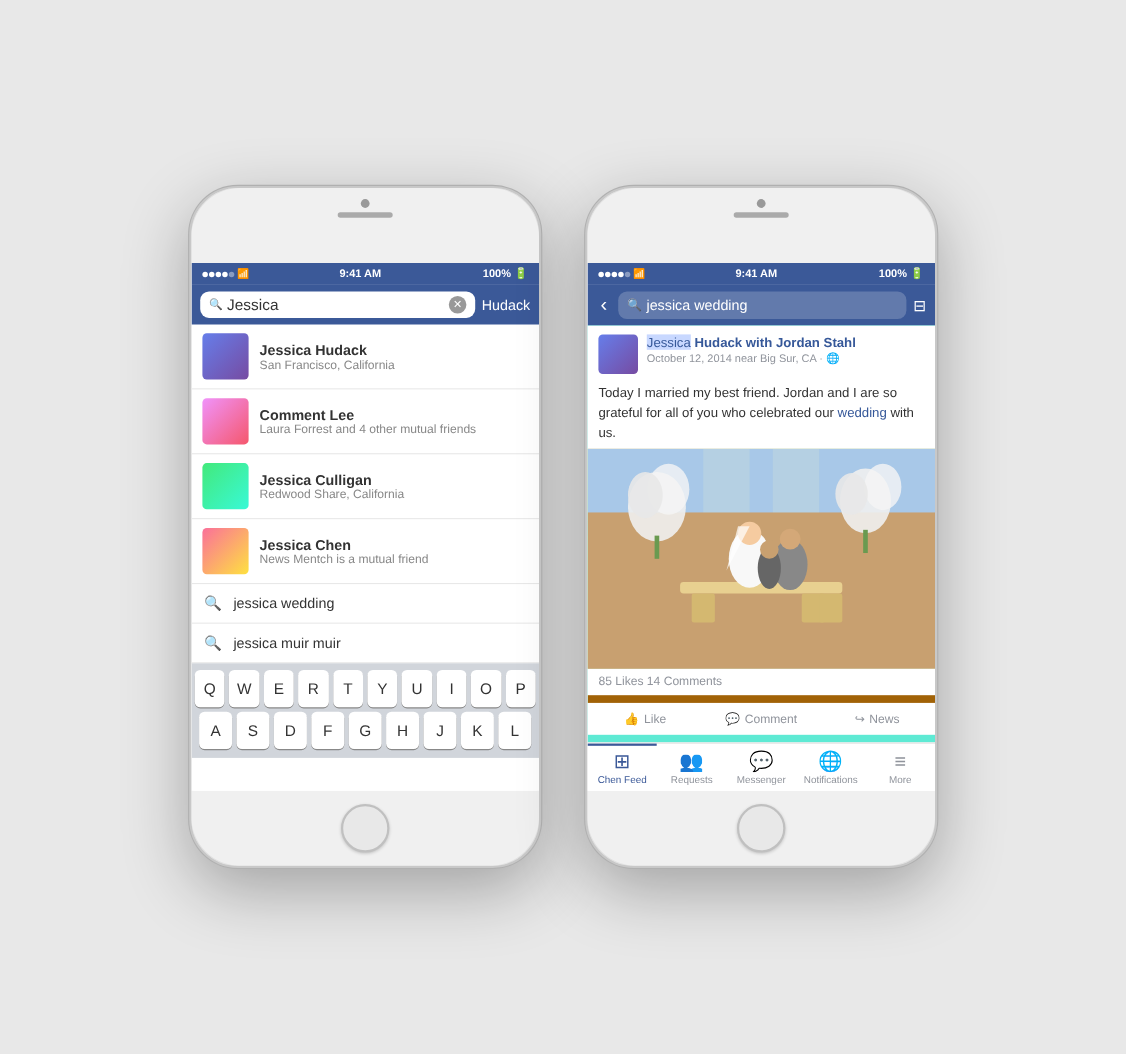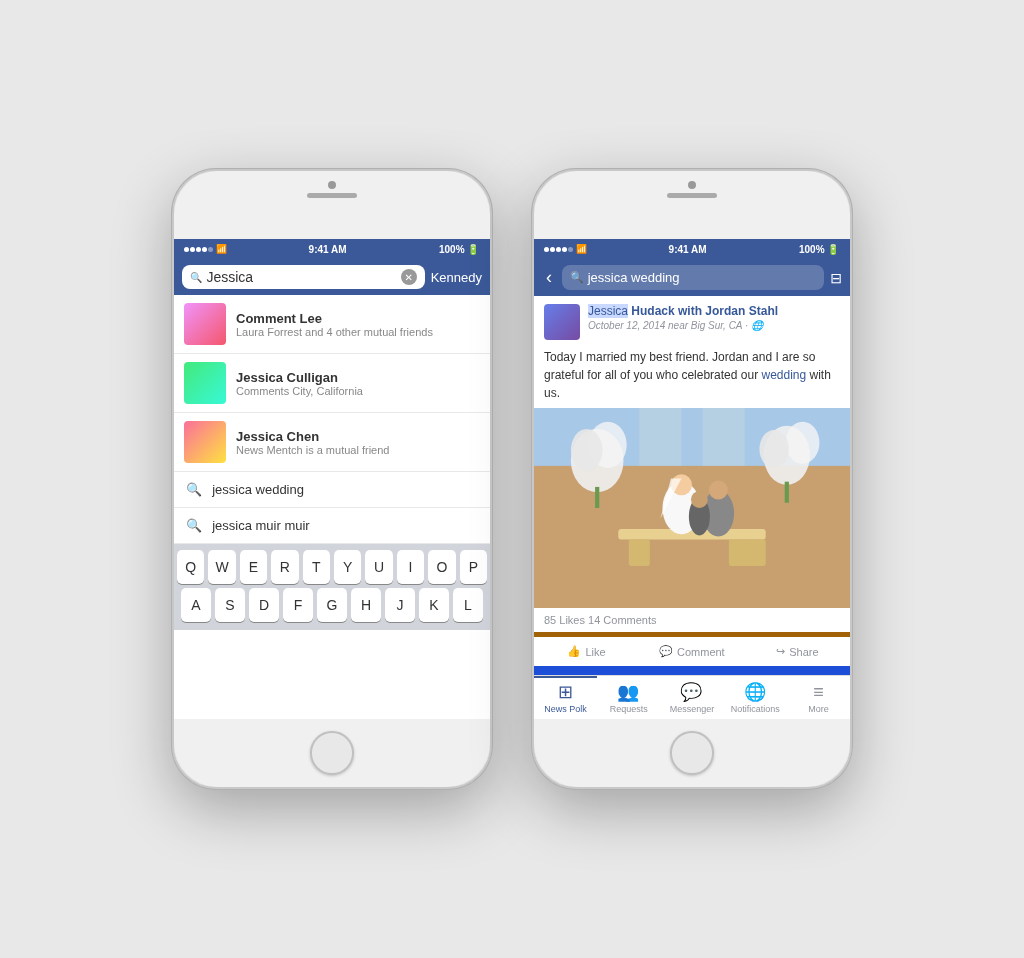--- a/index.html
+++ b/index.html
@@ -220,48 +220,48 @@
       border-radius: 8px;
       display: flex;
       align-items: center;
       padding: 5px 8px;
       gap: 4px;
     }
     .fb-search-text { font-size: 13px; color: white; flex: 1; }
     .filter-icon { color: white; font-size: 14px; }
 
     
-    .post-area { flex: 1; overflow: hidden; background: #1d4ed8; display: flex; flex-direction: column; }
+    .post-area { flex: 1; overflow: hidden; background: #5eead4; display: flex; flex-direction: column; }
     .post-card { background: white; margin-bottom: 4px; }
     .post-header { display: flex; align-items: flex-start; padding: 8px 10px 4px; gap: 8px; }
     .post-avatar {
       width: 36px;
       height: 36px;
       border-radius: 4px;
       background: #ccc;
       flex-shrink: 0;
       background: linear-gradient(135deg, #667eea, #764ba2);
     }
     .post-info { flex: 1; }
     .post-author { font-size: 12px; font-weight: 700; color: #365899; line-height: 1.3; }
     .post-author span { font-weight: 400; color: #365899; }
-    .post-meta { font-size: 10px; color: #90949c; font-style: italic; }
+    .post-meta { font-size: 10px; color: #90949c; }
     .post-body { padding: 4px 10px 6px; font-size: 12px; color: #333; line-height: 1.5; }
     .post-body a { color: #365899; text-decoration: none; }
     .post-image {
       width: 100%;
       height: 200px;
       background: linear-gradient(160deg, #c8a97e 0%, #8faf6b 30%, #b5874a 60%, #d4c09e 100%);
       position: relative;
       overflow: hidden;
       display: flex;
       align-items: center;
       justify-content: center;
     }
-    .post-stats { padding: 6px 10px; font-size: 11px; color: #90949c; border-bottom: 5px solid #a16207; }
+    .post-stats { padding: 6px 10px; font-size: 11px; color: #90949c; border-bottom: 7px solid #a16207; }
     .post-actions {
       display: flex;
       padding: 4px 0;
     }
     .post-action {
       flex: 1;
       display: flex;
       align-items: center;
       justify-content: center;
       gap: 4px;
@@ -330,36 +330,43 @@
         <span>🔋</span>
       </div>
     </div>
 
     <div class="search-bar">
       <div class="search-input-wrap">
         <span class="search-icon-small">🔍</span>
         <span class="search-text">Jessica</span>
         <div class="search-clear">✕</div>
       </div>
-      <span class="cancel-btn">Kennedy</span>
+      <span class="cancel-btn">Hudack</span>
     </div>
 
     <div class="search-results">
+      <div class="search-result-item">
+        <div class="result-avatar avatar-1"></div>
+        <div class="result-info">
+          <span class="result-name">Jessica Hudack</span>
+          <span class="result-sub">San Francisco, California</span>
+        </div>
+      </div>
       <div class="search-result-item">
         <div class="result-avatar avatar-2"></div>
         <div class="result-info">
           <span class="result-name">Comment Lee</span>
           <span class="result-sub">Laura Forrest and 4 other mutual friends</span>
         </div>
       </div>
       <div class="search-result-item">
         <div class="result-avatar avatar-4"></div>
         <div class="result-info">
           <span class="result-name">Jessica Culligan</span>
-          <span class="result-sub">Comments City, California</span>
+          <span class="result-sub">Redwood Share, California</span>
         </div>
       </div>
       <div class="search-result-item">
         <div class="result-avatar avatar-5"></div>
         <div class="result-info">
           <span class="result-name">Jessica Chen</span>
           <span class="result-sub">News Mentch is a mutual friend</span>
         </div>
       </div>
       <div class="search-suggestion">
@@ -499,31 +506,31 @@
           <div class="post-action">
             <span>👍</span>
             <span>Like</span>
           </div>
           <div class="post-action">
             <span>💬</span>
             <span>Comment</span>
           </div>
           <div class="post-action">
             <span>↪</span>
-            <span>Share</span>
+            <span>News</span>
           </div>
         </div>
       </div>
     </div>
 
     <div class="fb-bottom-nav">
       <div class="fb-nav-item active" style="position:relative;">
         <div class="fb-nav-indicator"></div>
         <span class="fb-nav-icon">⊞</span>
-        <span class="fb-nav-label">News Polk</span>
+        <span class="fb-nav-label">Chen Feed</span>
       </div>
       <div class="fb-nav-item">
         <span class="fb-nav-icon">👥</span>
         <span class="fb-nav-label">Requests</span>
       </div>
       <div class="fb-nav-item">
         <span class="fb-nav-icon">💬</span>
         <span class="fb-nav-label">Messenger</span>
       </div>
       <div class="fb-nav-item">

